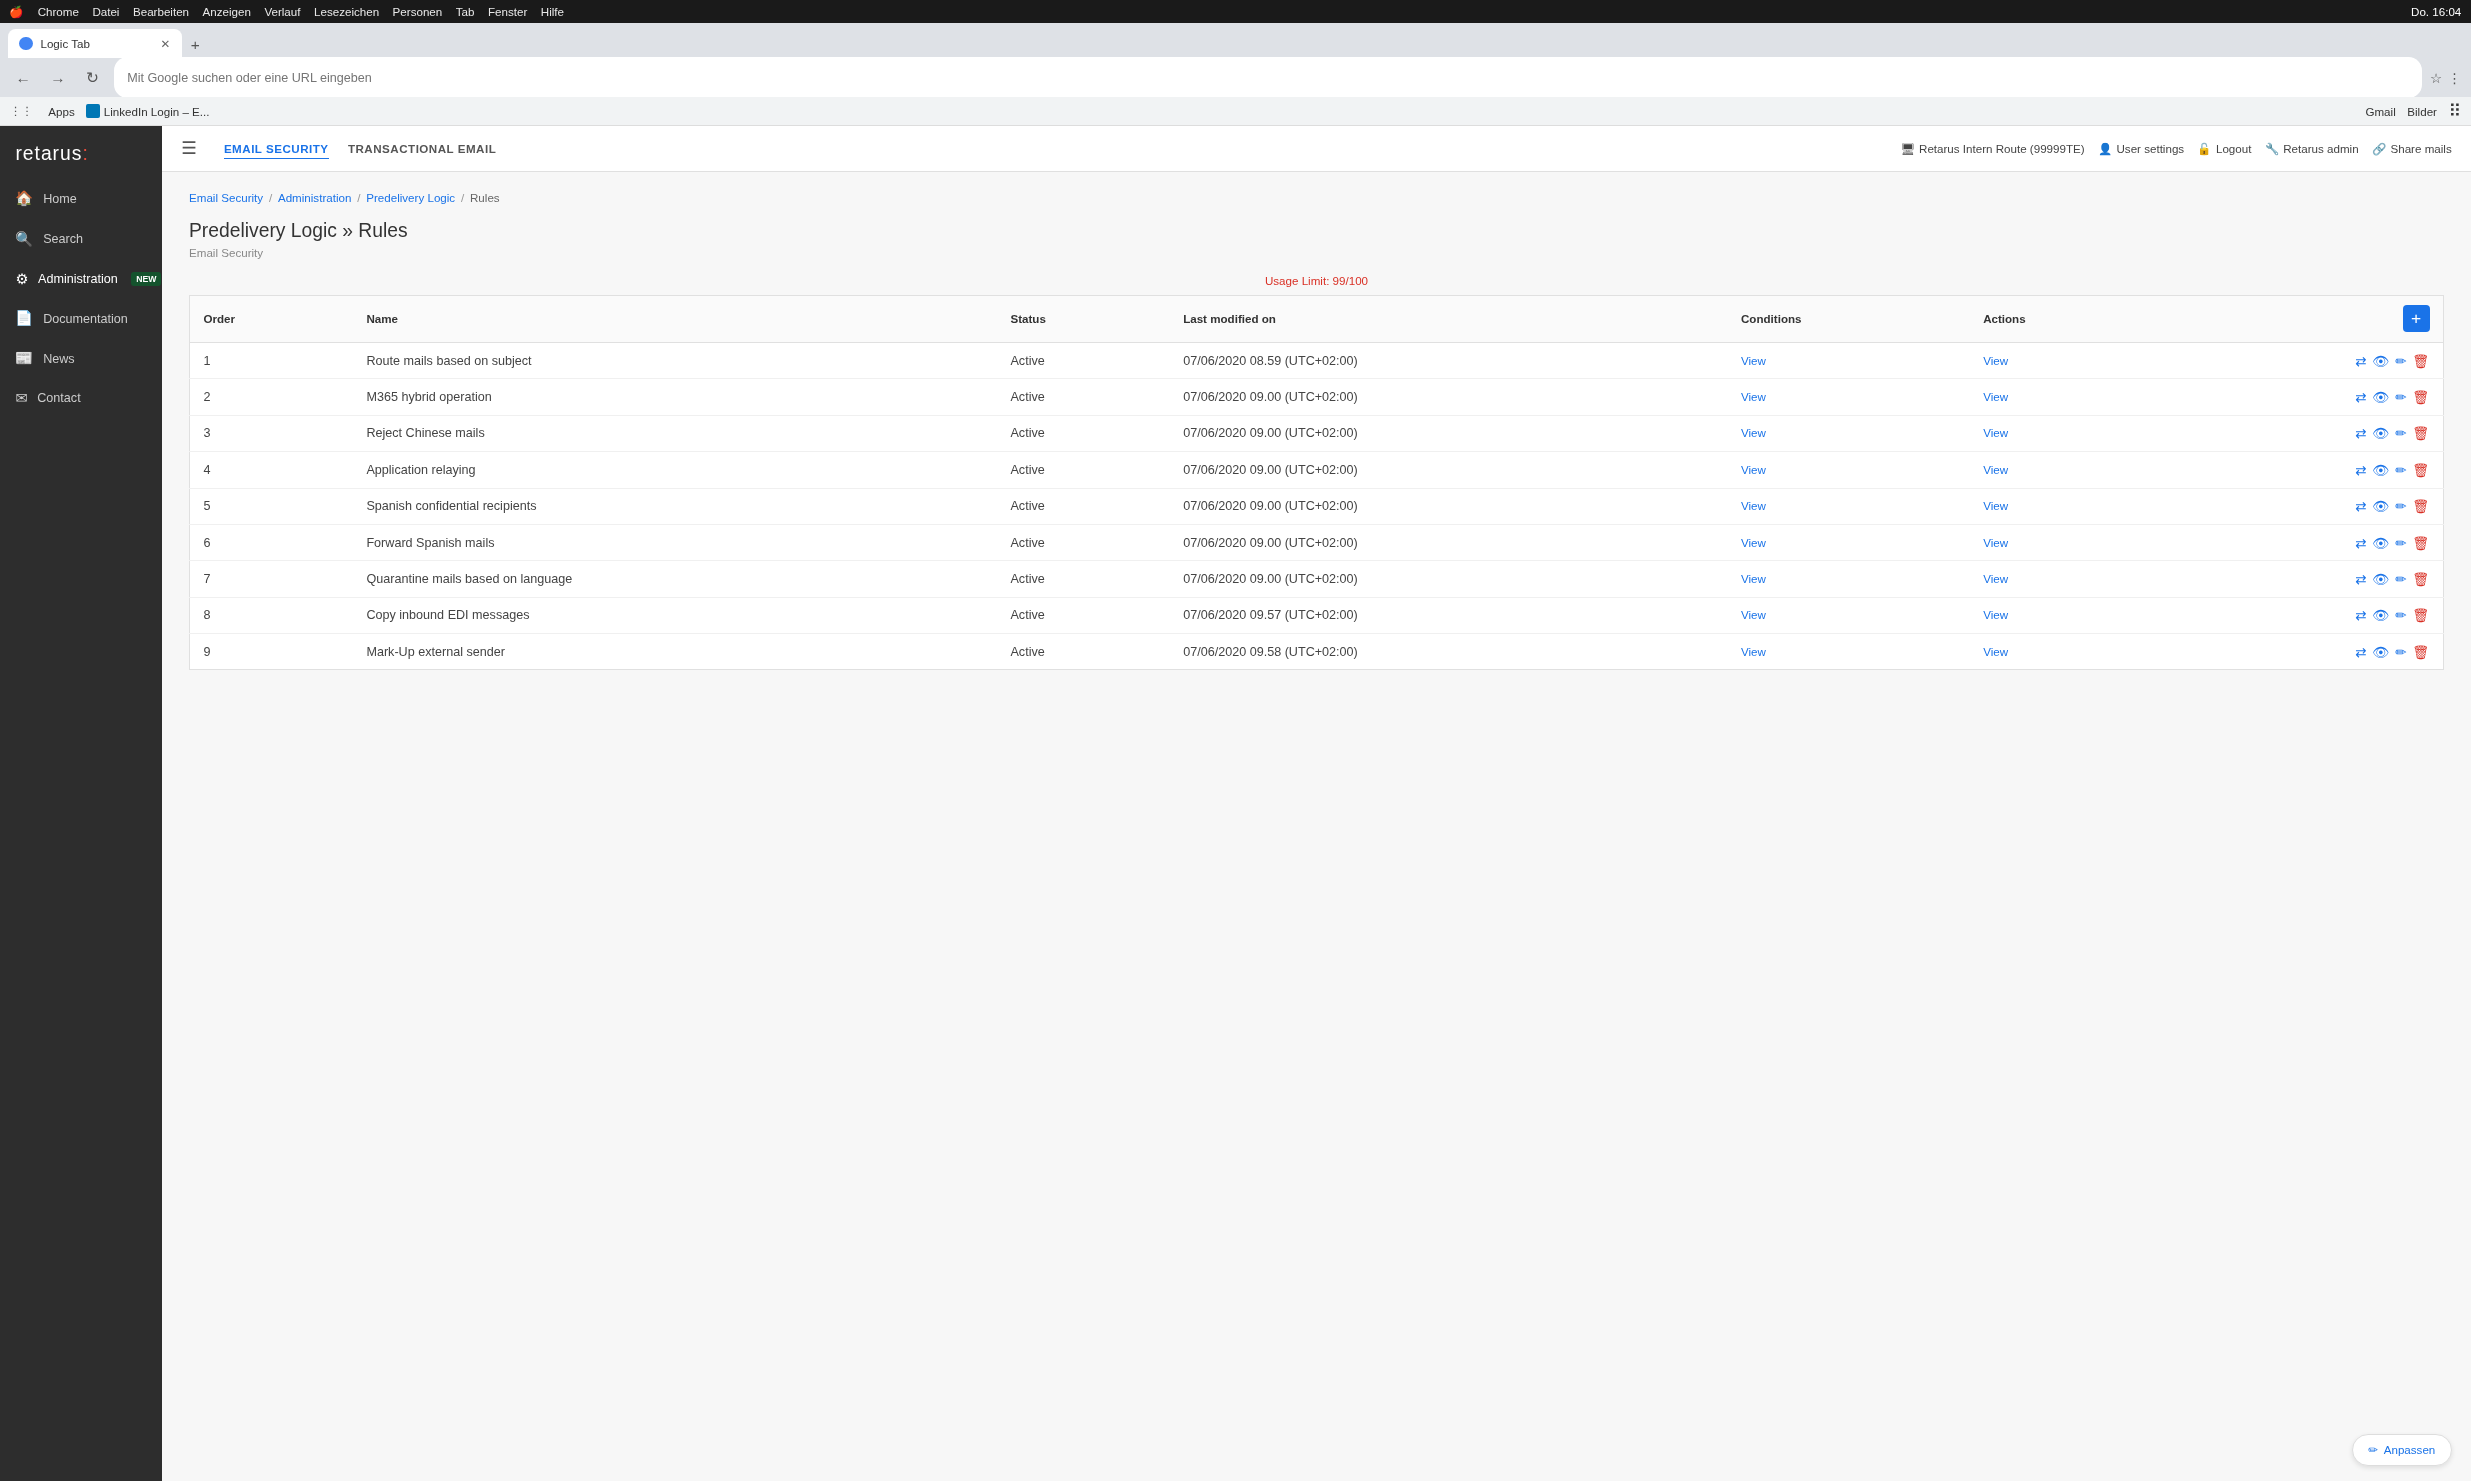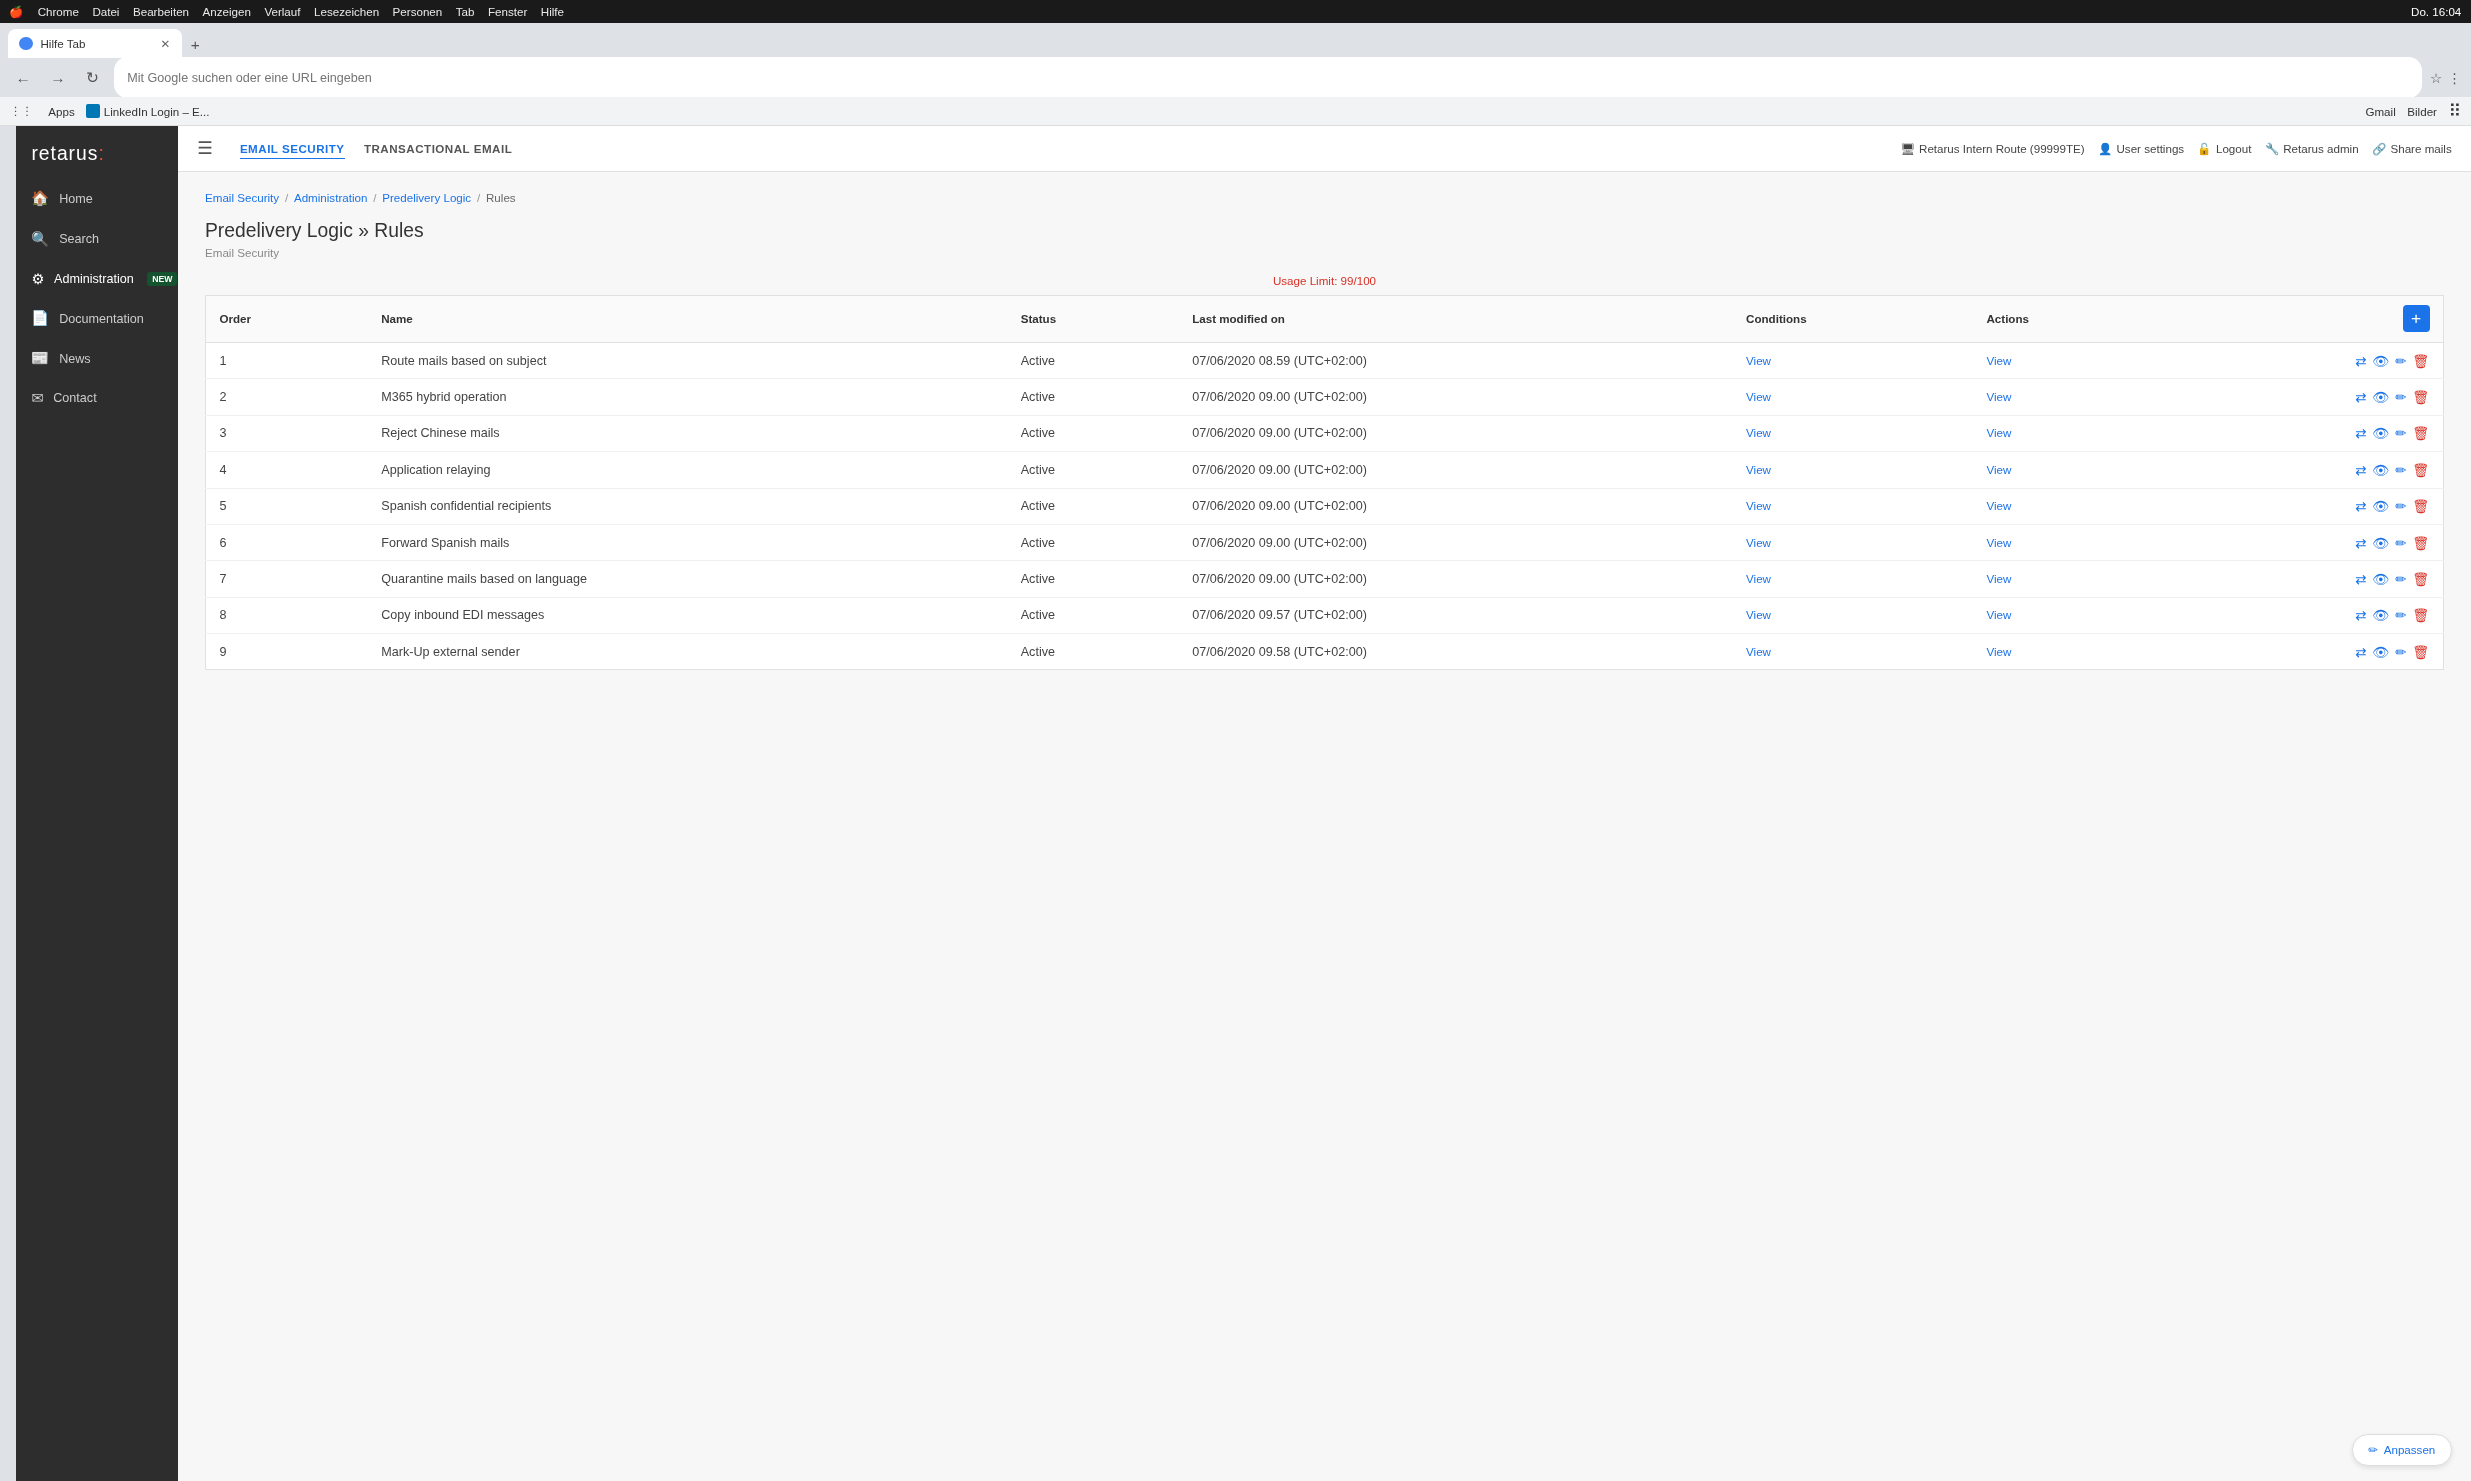--- a/index.html
+++ b/index.html
@@ -100,21 +100,20 @@
     .chrome-bookmarks .apps-icon { color: #555; margin-right: 3.9px; }
     .bookmark-item { display: flex; align-items: center; gap: 3.9px; cursor: pointer; }
     .bookmark-item .favicon { width: 13.5px; height: 13.5px; background: #0077b5; border-radius: 1.9px; display: inline-block; }
 
     
     .browser-content {
       flex: 1;
       display: flex;
       overflow: hidden;
       background: #f0f0f0;
-      margin-left: 16px;
     }
 
     
     .sidebar {
       width: 162px;
       background: #2d2d2d;
       display: flex;
       flex-direction: column;
       flex-shrink: 0;
     }
@@ -295,21 +294,21 @@
   <span class="menu-item">Fenster</span>
   <span class="menu-item">Hilfe</span>
   <span class="time">Do. 16:04</span>
 </div>
 
 <div class="chrome-window">
 
   <div class="chrome-tabbar">
     <div class="chrome-tab">
       <span class="tab-favicon"></span>
-      <span>Hilfe Tab</span>
+      <span>Logic Tab</span>
       <span class="tab-close">✕</span>
     </div>
     <div class="chrome-tab-new">+</div>
   </div>
 
   <div class="chrome-addressbar">
     <div class="chrome-nav-btn">←</div>
     <div class="chrome-nav-btn">→</div>
     <div class="chrome-nav-btn">↻</div>
     <input class="chrome-address-input" type="text" value="" placeholder="Mit Google suchen oder eine URL eingeben" style="">

